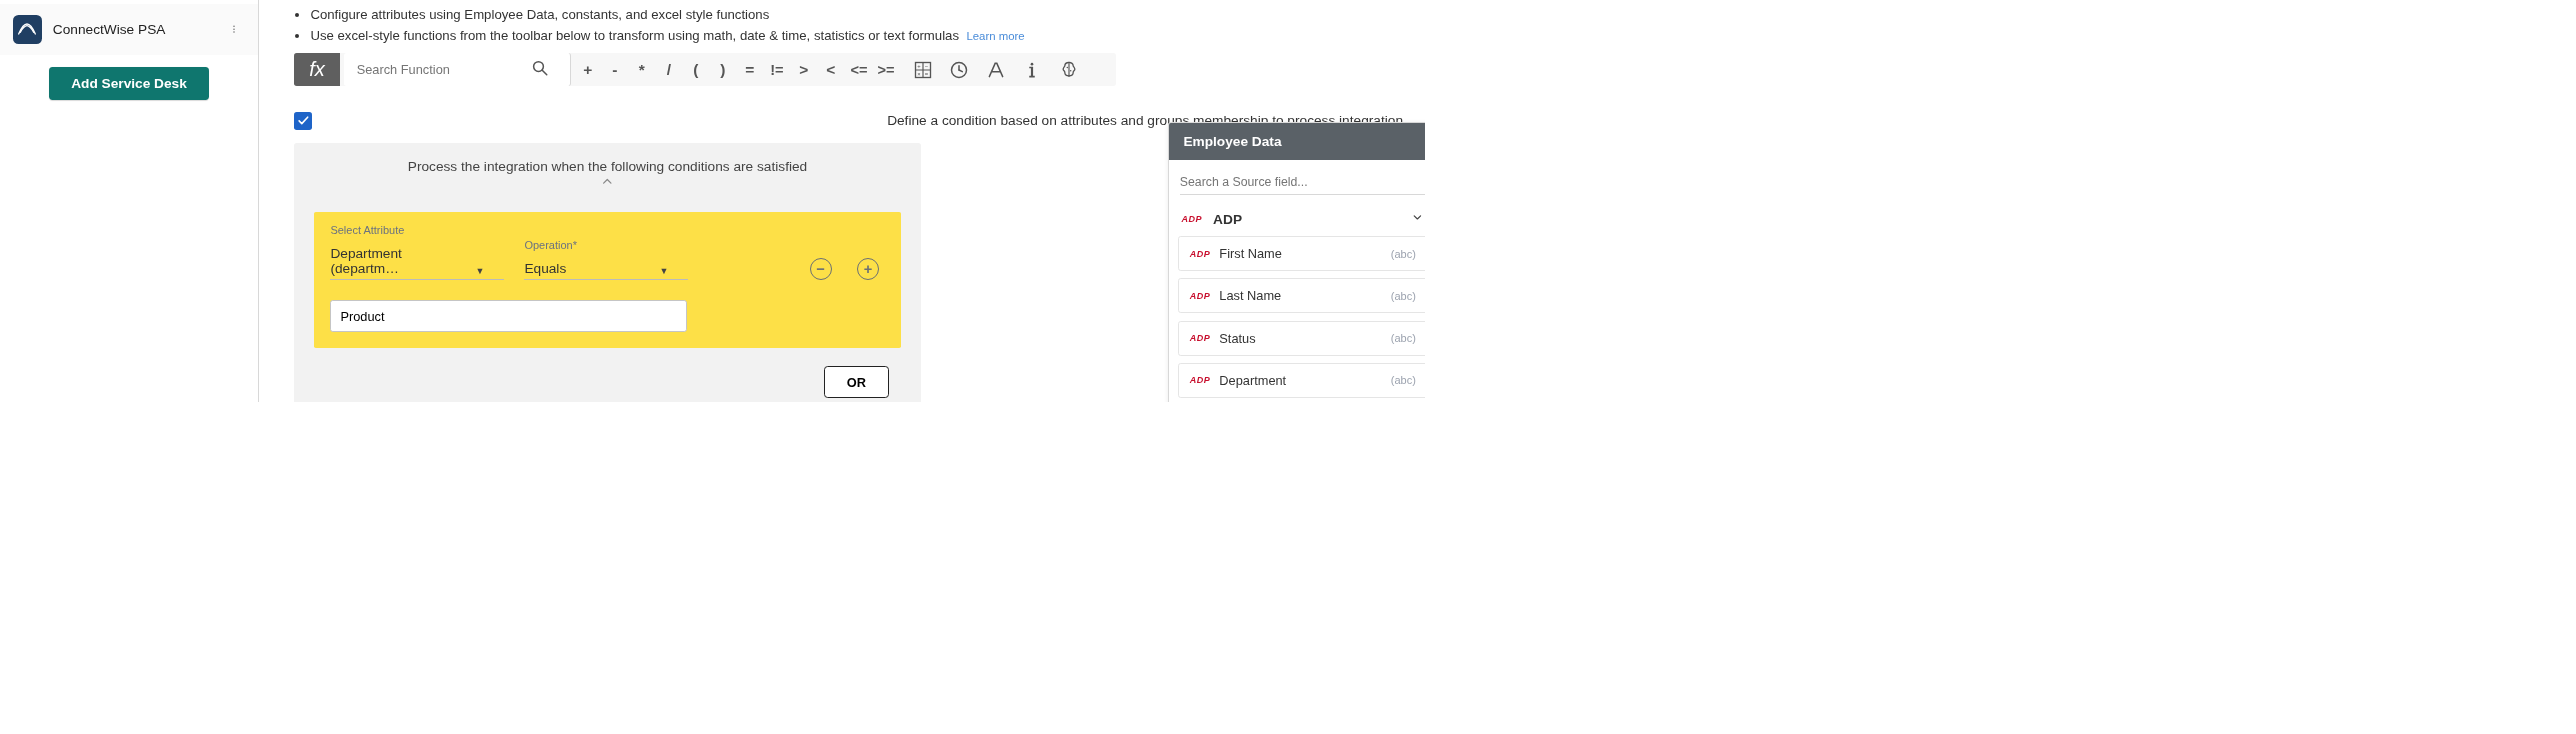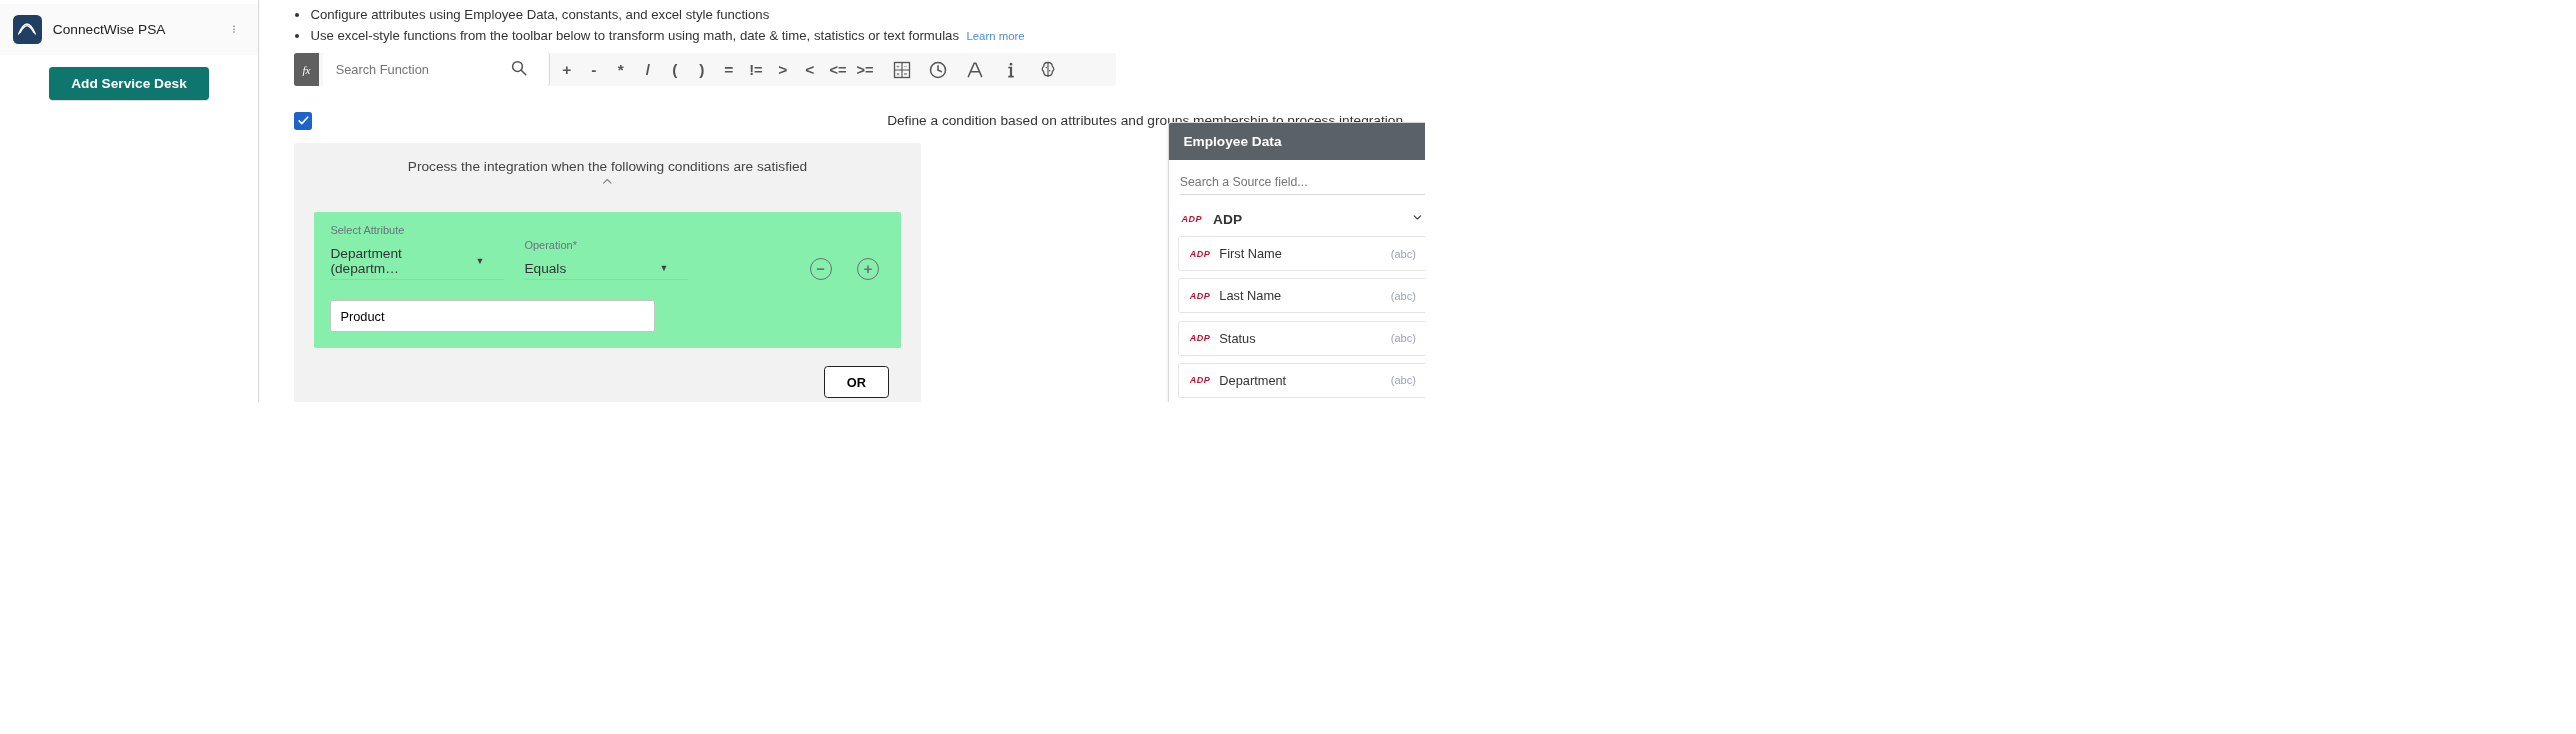--- a/index.html
+++ b/index.html
@@ -91,27 +91,27 @@
   .formula-bar {
     display: flex;
     align-items: stretch;
     border-radius: 2.7px;
     overflow: hidden;
     background: var(--panel-bg);
     width: 822px;
     height: 33px;
   }
   .fx-cell {
-    width: 25px;
+    width: 46px;
     background: #5f5f5f;
     color: #fff;
     display: flex; align-items: center; justify-content: center;
     font-style: italic;
-    font-family: Liberation Serif, serif;
-    font-size: 11px;
+    font-family: Liberation Sans, sans-serif;
+    font-size: 20px;
   }
   .search-wrap {
     background: #fff;
     flex: 0 0 227px;
     display: flex; align-items: center;
     border-right: 0.9px solid var(--border);
     padding: 0 21px 0 11px;
     margin: 0 3.7px;
     border-radius: 2.7px;
   }
@@ -153,53 +153,53 @@
   }
   .cond-header {
     display: flex; align-items: center; justify-content: space-between;
     font-size: 13.7px; color: #444; font-weight: 500;
     cursor: pointer;
     flex-direction: column;
   }
   .cond-header .chev { color: #888; }
   .cond-body {
     margin-top: 20px;
-    background: #86efac;
+    background: #fde047;
     border-radius: 1.8px;
     padding: 12.8px 16.4px 16.4px 16.4px;
   }
   .row1 {
     display: flex; align-items: flex-end; gap: 20px;
   }
   .field-group { display: flex; flex-direction: column; }
   .field-group .label { font-size: 11px; color: var(--muted); margin-bottom: 5.5px; }
   .select {
     border: none;
     border-bottom: 0.9px solid #bbb;
     background: transparent;
     font-size: 13.7px;
     color: #333;
     padding: 3.7px 20px 3.7px 0;
-    display: flex; align-items: center; justify-content: space-between;
+    display: flex; align-items: flex-end; justify-content: space-between;
     cursor: pointer;
   }
   .select .caret { font-size: 9px; color: #444; margin-left: 9px; }
   .fg-attr { width: 174px; }
   .fg-op { width: 164px; }
   .circle-btn {
     width: 22px; height: 22px; border: 1.8px solid #6b7073; border-radius: 50%;
     display: flex; align-items: center; justify-content: center;
     color: #6b7073; font-size: 14.6px; font-weight: 700; cursor: pointer;
     background: transparent;
     line-height: 1;
   }
   .circle-btns { display: flex; gap: 25.6px; margin-left: auto; margin-right: 5.5px; }
   .value-input {
     margin-top: 20px;
-    width: 325px;
+    width: 357px;
     border: 0.9px solid #c5c5c5;
     border-radius: 2.7px;
     padding: 7.3px 9px;
     font-size: 12.8px;
     outline: none;
   }
   .or-btn {
     margin-top: 18px;
     margin-left: auto;
     display: block;

